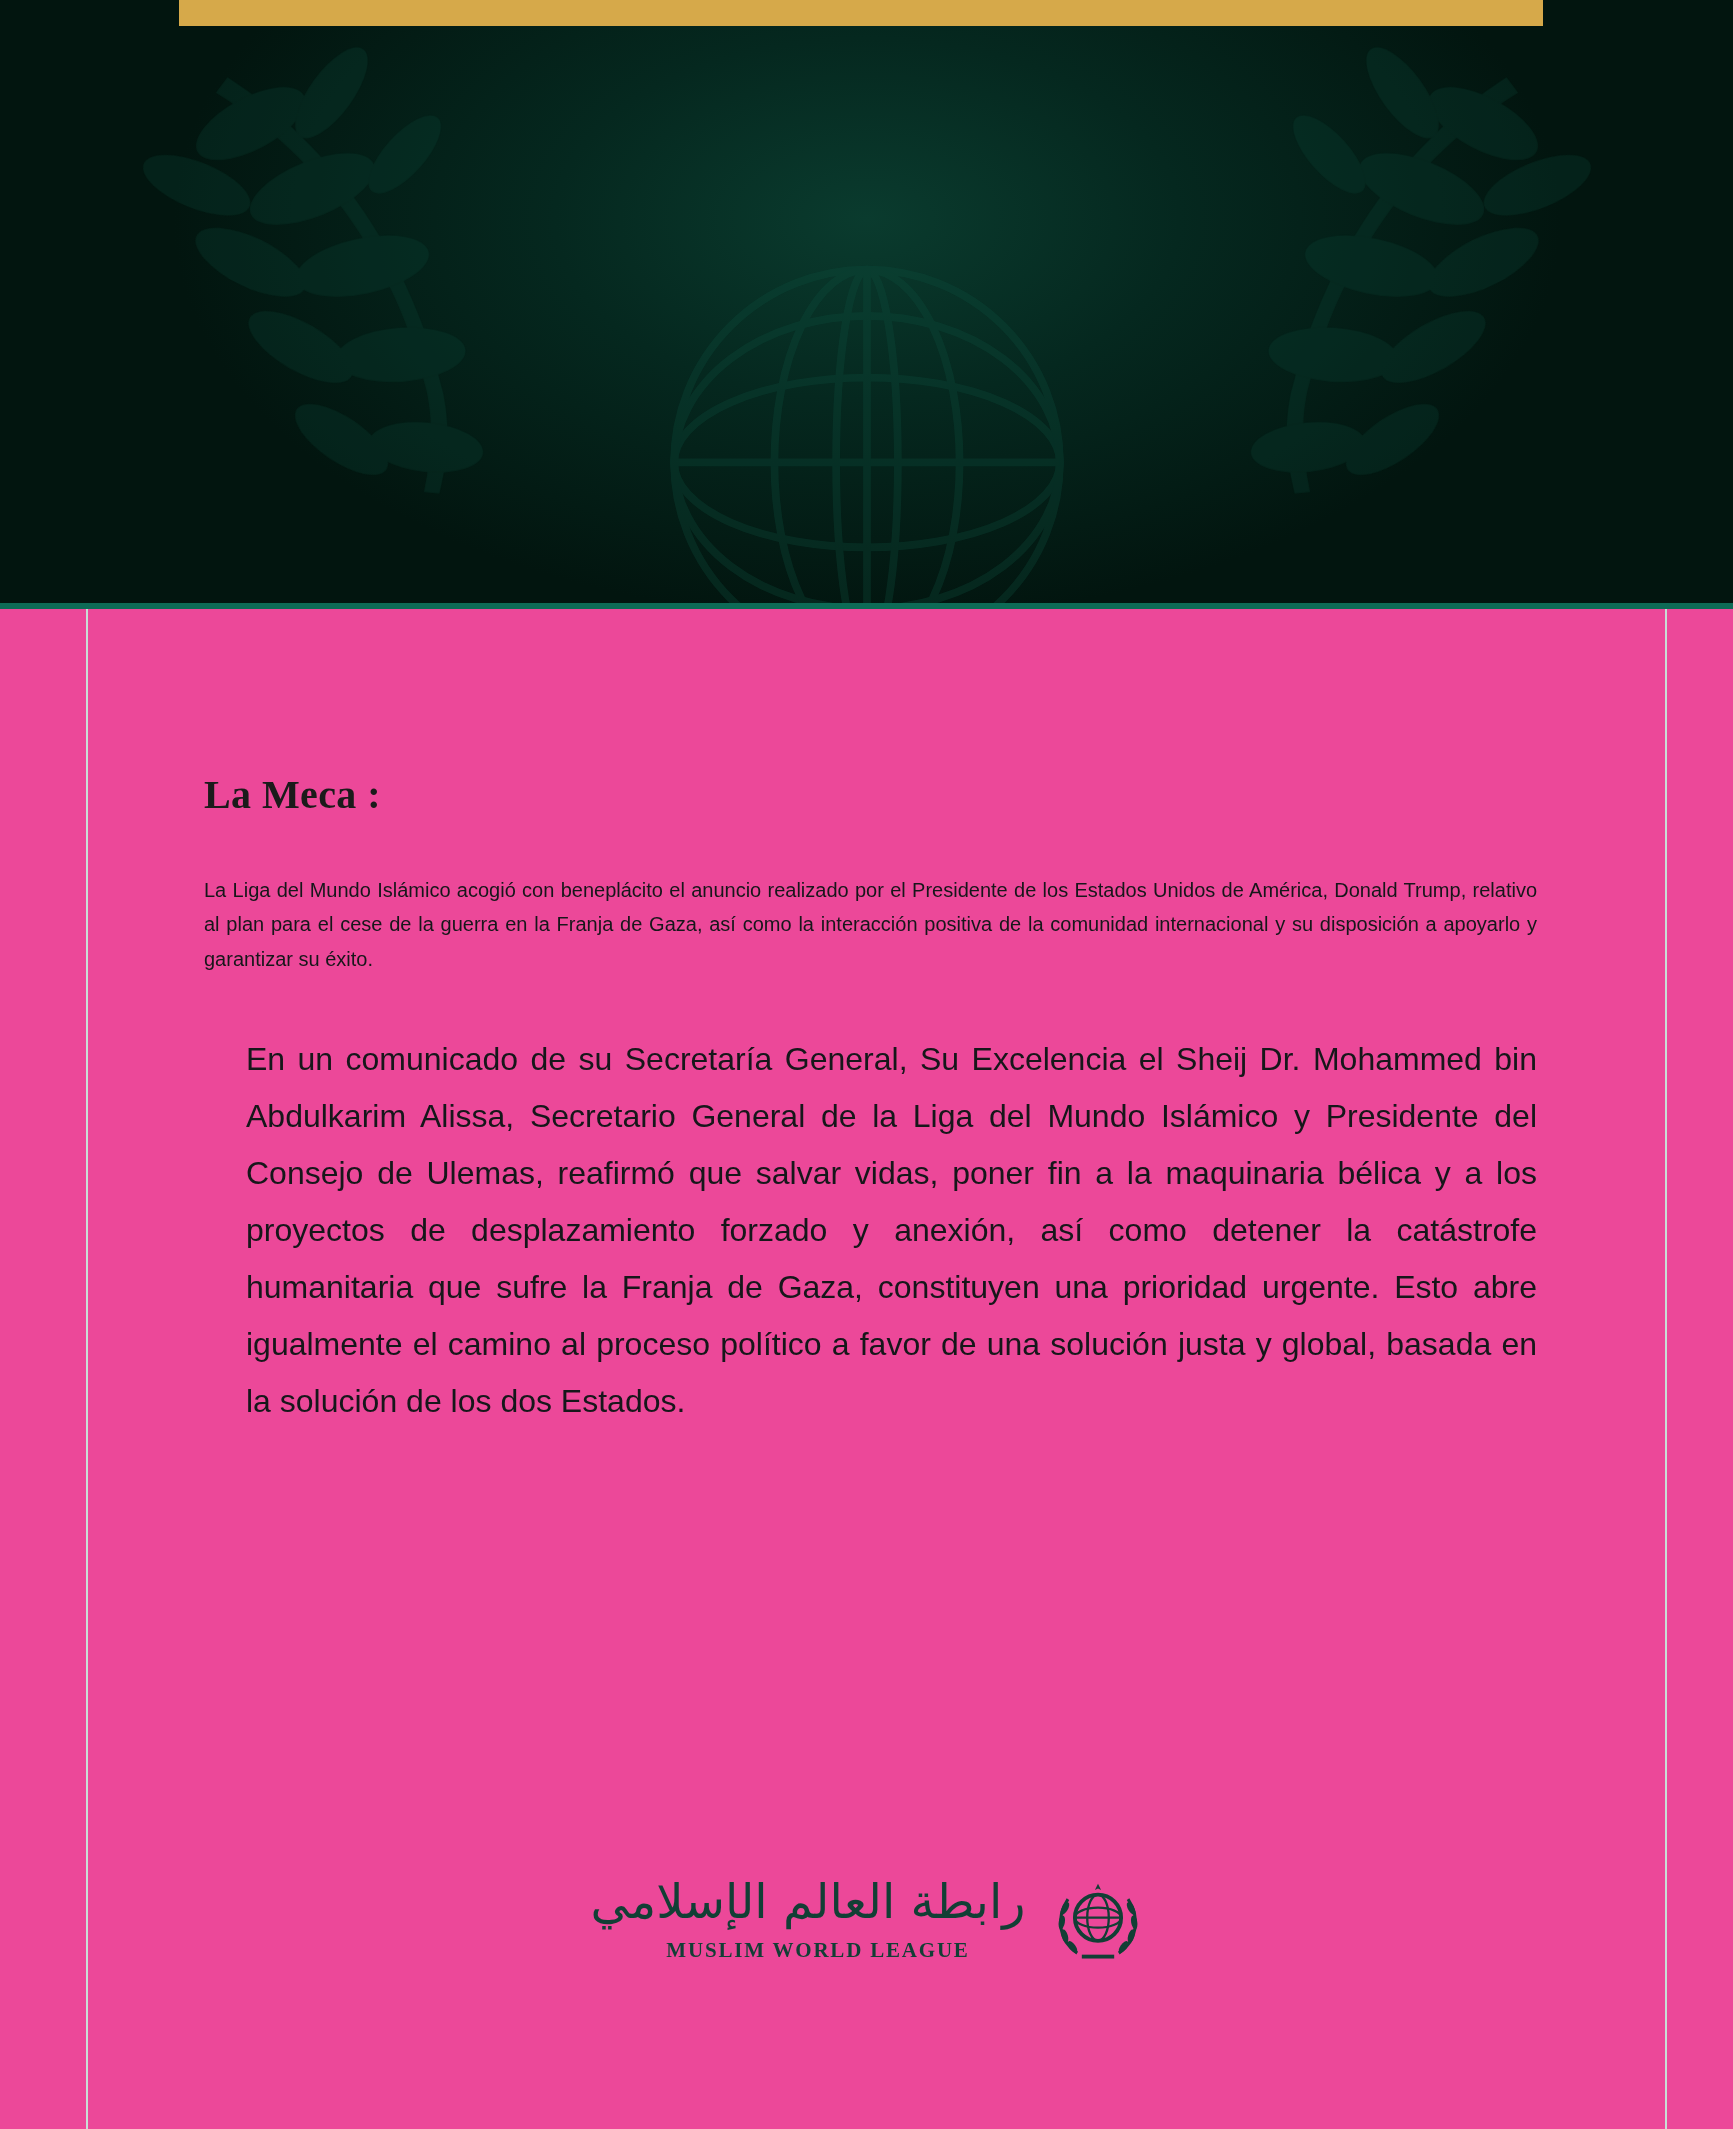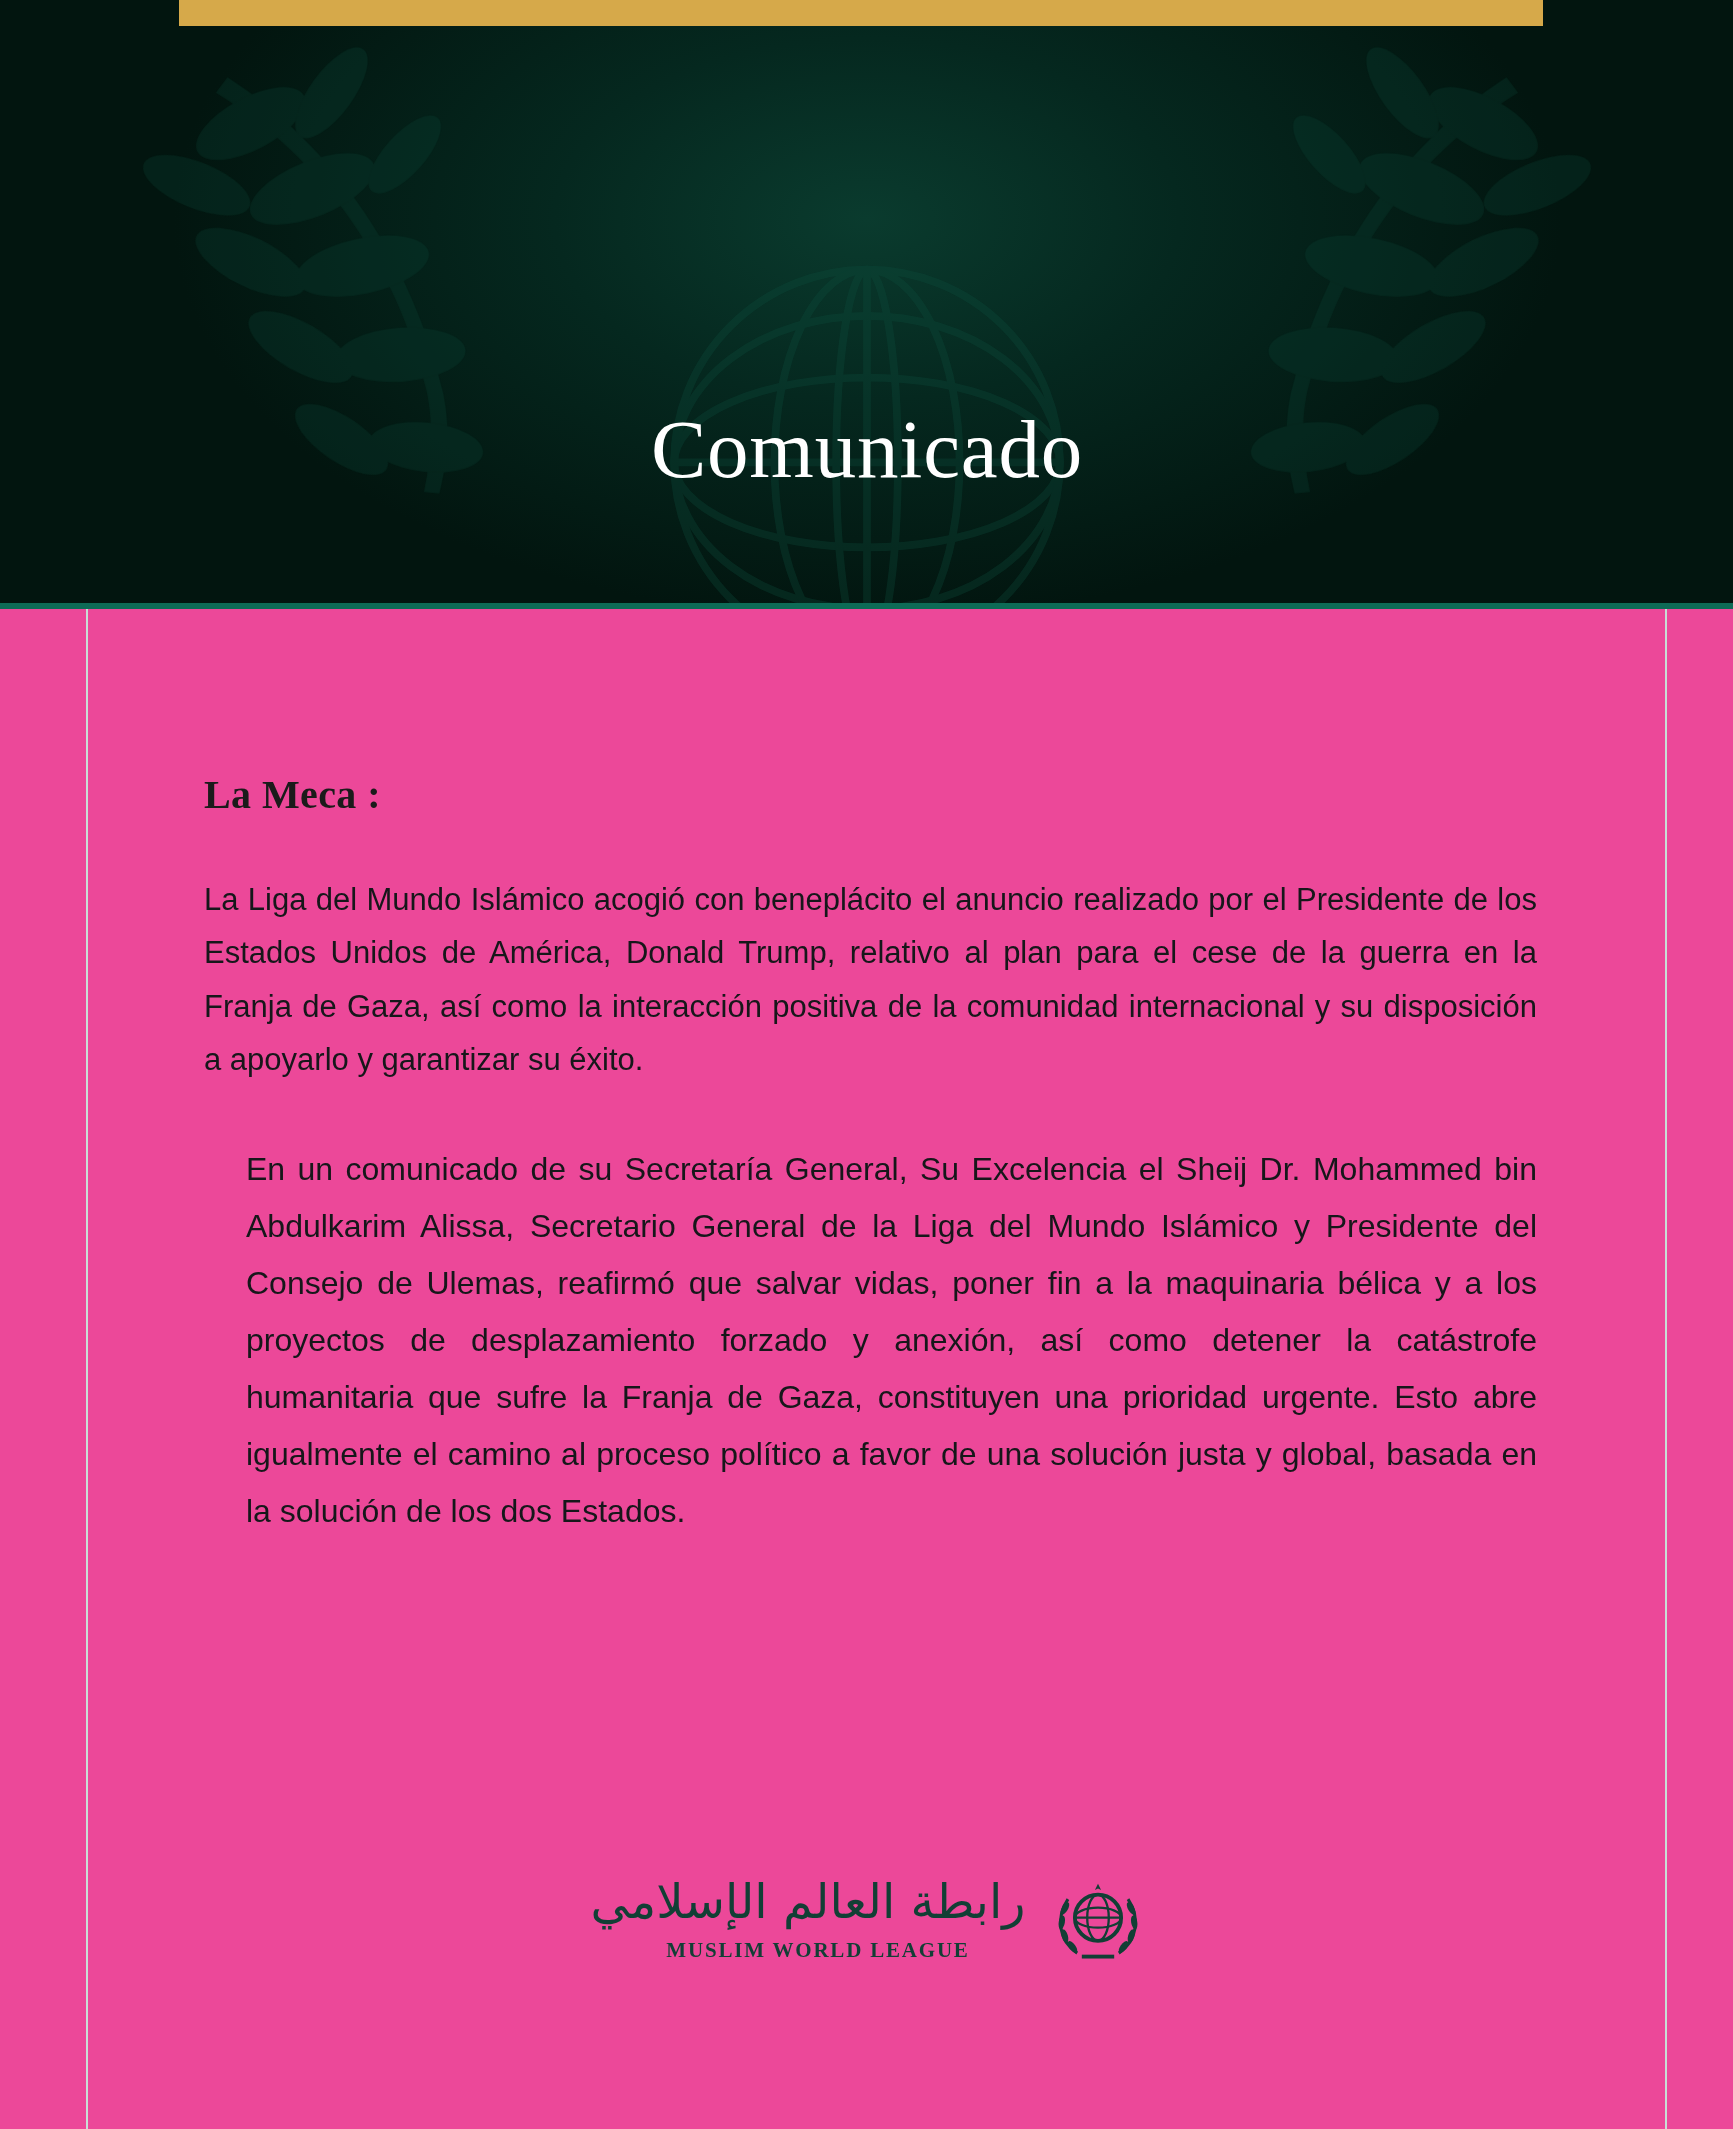--- a/index.html
+++ b/index.html
@@ -133,21 +133,21 @@
     font-size: 40px;
     font-weight: 700;
     color: #1b1b1b;
     margin: 0 0 55px 0;
     letter-spacing: 0.4px;
   }
 
   p.body-par {
     margin: 0 0 55px 0;
     font-family: "Liberation Sans", sans-serif;
-    font-size: 31px;
+    font-size: 20px;
     line-height: 1.72;
     color: #16171a;
     text-align: justify;
     text-justify: inter-word;
     font-weight: 400;
   }
   p.body-par:last-child { margin-bottom: 0; }
   p.par-2 { font-size: 32px; line-height: 1.78; margin-left: 42px; }
 
   
@@ -240,21 +240,20 @@
         <line x1="30" y1="300" x2="530" y2="300"></line>
         <line x1="280" y1="50" x2="280" y2="550"></line>
       </g>
     </svg>
   </div>
 
   <div class="banner-topbar"></div>
   <div class="banner-topbar-left"></div>
   <div class="banner-topbar-right"></div>
 
-  <div class="banner-title">Comunicado</div>
 
   <div class="banner-bottom-rule"></div>
 </div>
 
 <div class="sheet">
   <div class="sheet-rule-left"></div>
   <div class="sheet-rule-right"></div>
 
   <div class="content">
     <h2 class="city-label">La Meca :</h2>

